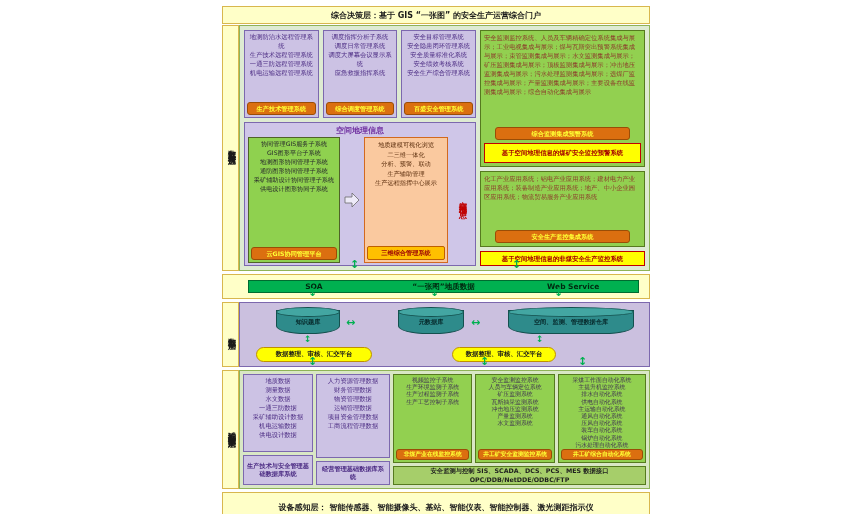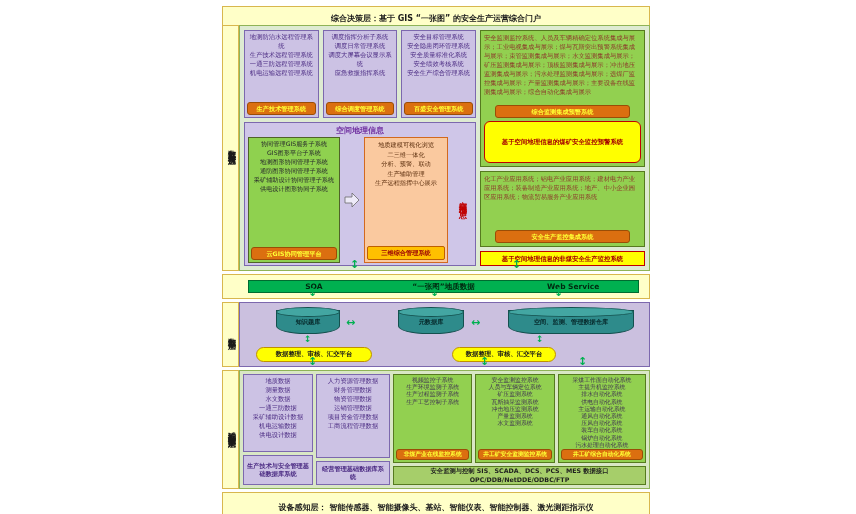--- a/index.html
+++ b/index.html
@@ -3,21 +3,21 @@
 <meta charset="utf-8">
 <style>
   * { margin:0; padding:0; box-sizing:border-box; }
   html,body { width:856px; height:514px; }
   body { background:#ffffff; font-family:"DejaVu Sans","Liberation Sans",sans-serif; position:relative; overflow:hidden; }
 
   .diagram { position:absolute; left:222px; top:6px; width:428px; height:502px; font-size:6.5px; }
 
   .banner { position:absolute; left:0; right:0; background:#FFFFC8; border:1px solid #D8B74E;
             display:flex; align-items:center; justify-content:center; font-weight:bold; font-size:8px; color:#1a1a1a; }
-  #top-banner { top:0; height:25px; }
+  #top-banner { top:0; height:18px; }
   #bottom-banner { top:486px; height:30px; }
 
   .row { position:absolute; left:0; right:0; display:flex; }
   #row-integration { top:19px; height:246px; }
   #row-storage { top:296px; height:65px; }
   #row-process { top:364px; height:119px; }
 
   .layer-label { width:17px; background:#FFFFC8; border:1px solid #D8B74E;
                  display:flex; align-items:center; justify-content:center;
                  writing-mode:vertical-rl; text-orientation:upright;
@@ -47,21 +47,21 @@
   .viz-box { width:84px; background:#FAC99F; border:1px solid #D2691E; padding:2px; display:flex; flex-direction:column; }
   .v-item { color:#5A2D0C; font-size:6.2px; line-height:1.55; text-align:center; }
   .ybtn { background:#FFC000; border:1px solid #BF6000; color:#9C0006; font-weight:bold; text-align:center;
           border-radius:2px; padding:1.5px 2px; margin-top:auto; font-size:6.2px; }
   .sp-side { flex:1; writing-mode:vertical-rl; text-orientation:upright; color:#C00000; font-weight:bold;
              font-size:8px; display:flex; align-items:center; justify-content:center; letter-spacing:2px; }
 
   .ybar { background:#FFFF00; border:1px solid #C00000; color:#A50000; font-weight:bold;
           display:flex; align-items:center; justify-content:center; text-align:center;
           font-size:6.4px; height:15px; line-height:1.25; flex:none; }
-  .ybar.small { margin-top:3px; height:auto; padding:16px 3px;border-radius:6px; }
+  .ybar.small { margin-top:3px; height:auto; padding:5px 3px; }
 
   .int-right { flex:1; display:flex; flex-direction:column; gap:4px; }
   .panel.green { background:#92D050; border:1px solid #567A1F; padding:3px; }
   .monitor { flex:1.9; }
   .industry { flex:1; }
   .gtext { color:#8C3A2B; font-size:6.3px; line-height:1.42; text-align:left; }
   .monitor .obtn, .industry .obtn { width:86%; align-self:center; margin-top:auto; }
 
   
   #soa-band { position:absolute; left:0; right:0; top:268px; height:25px; background:#FFFFC8;

